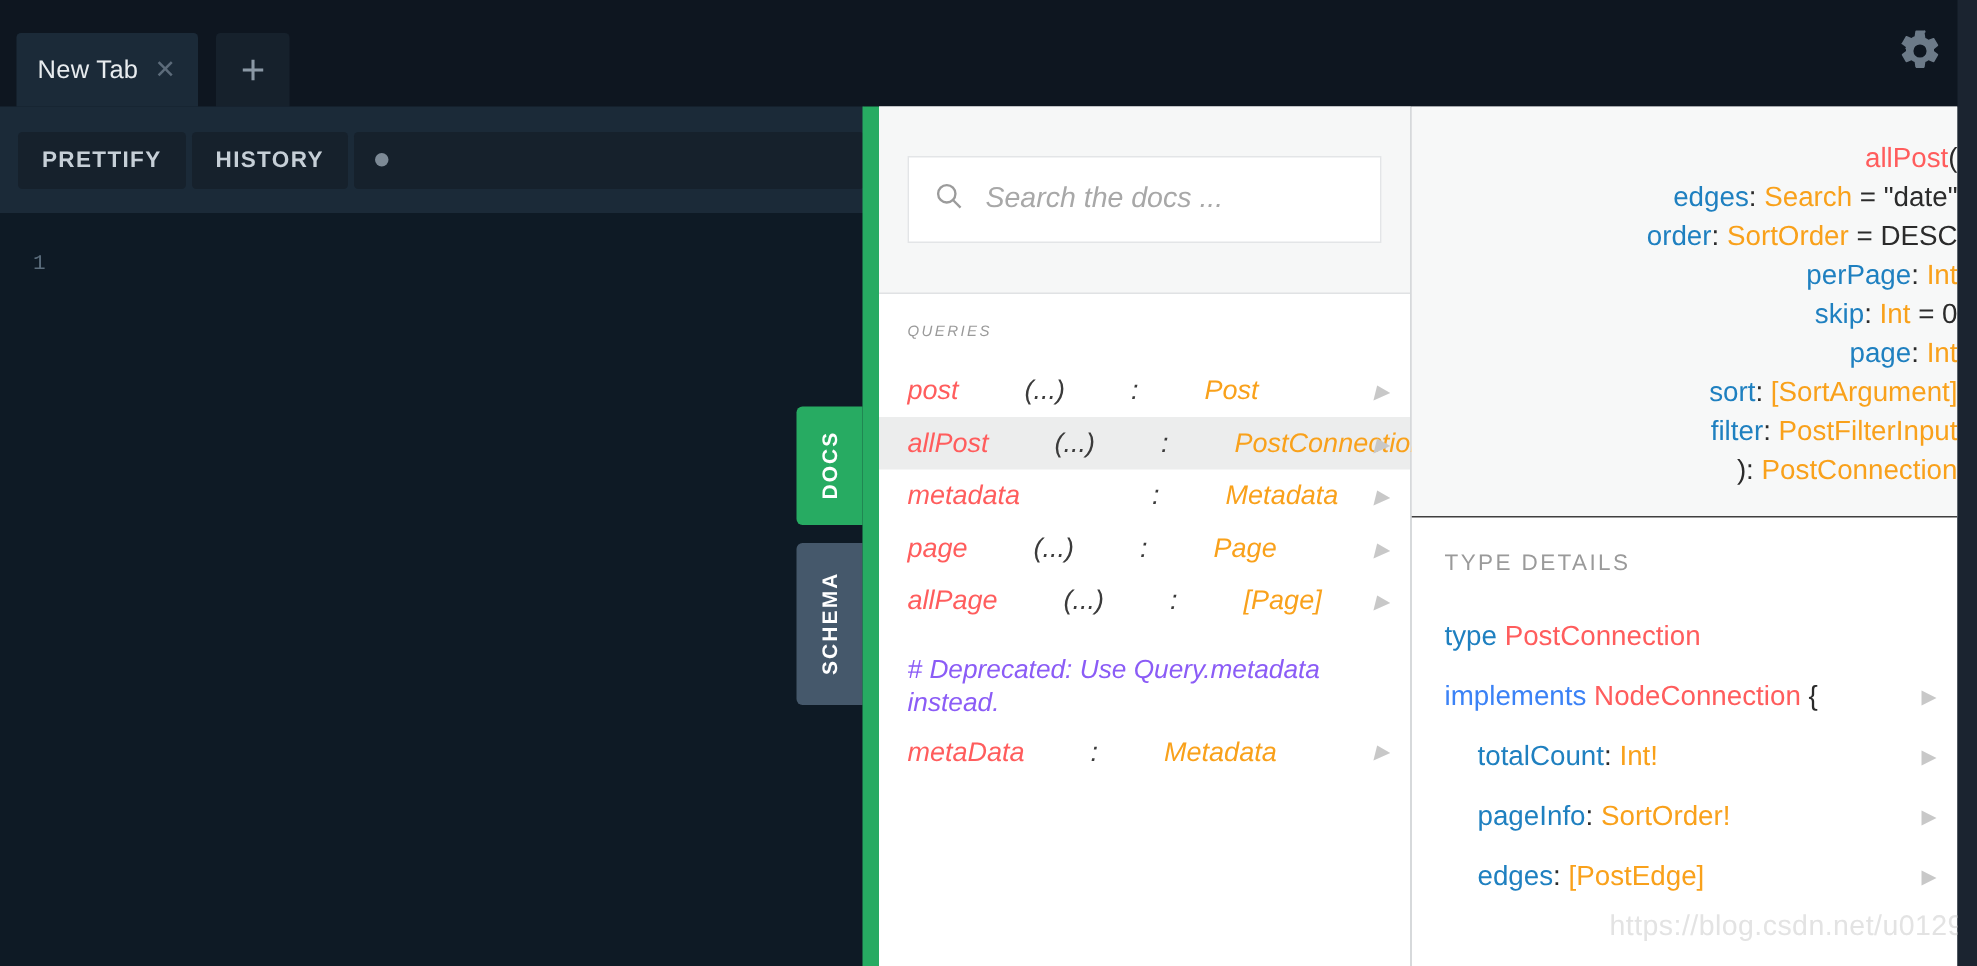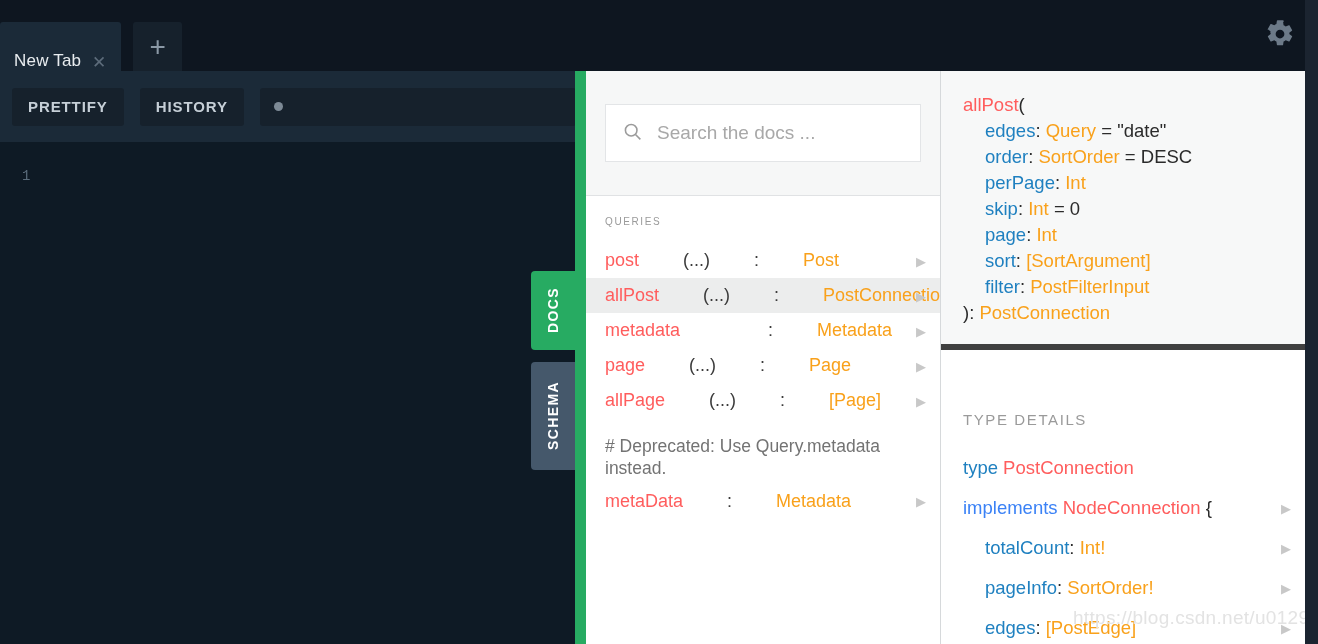--- a/index.html
+++ b/index.html
@@ -18,25 +18,25 @@
   }
   .topbar {
     position: absolute; left: 0; top: 0; width: 1318px; height: 71px;
     background: #0e1620;
   }
   .tabrow {
     position: absolute; left: 0; top: 22px; height: 49px;
     display: flex; align-items: flex-end;
   }
   .tab {
-    height: 49px; display: flex; align-items: flex-end;
+    height: 49px; display: flex; align-items: center;
     padding: 0 14px 0 14px; gap: 10px;
     background: #1b2a38; color: #e8ecef;
     font-size: 17px; letter-spacing: .2px;
-    border-top-left-radius: 3px; border-top-right-radius: 3px;
+    border-top-left-radius: 3px; border-top-right-radius: 3px; margin-left: 11px;
   }
   .tab-label { white-space: nowrap; }
   .tab-close {
     color: #5c6b7a; font-size: 17px; line-height: 1;
     width: 16px; text-align: center;
   }
   .tab-add {
     margin-left: 12px; width: 49px; height: 49px;
     background: #16212c; color: #8b99a6;
     display: flex; align-items: center; justify-content: center;
@@ -46,21 +46,21 @@
   .gear-btn {
     position: absolute; right: 18px; top: 16px;
     width: 40px; height: 40px;
     display: flex; align-items: center; justify-content: center;
   }
   .gear-btn svg { width: 30px; height: 30px; fill: #6c7a88; }
 
   .toolbar {
     position: absolute; left: 0; top: 71px; width: 576px; height: 71px;
     background: #1b2a38;
-    display: flex; align-items: center; padding-left: 12px; gap: 16px;
+    display: flex; align-items: center; padding-left: 12px; gap: 4px;
   }
   .tb-btn {
     height: 38px; padding: 0 16px;
     background: #16212c; color: #c6cfd7;
     border-radius: 3px;
     display: flex; align-items: center;
     font-size: 15px; font-weight: bold; letter-spacing: .9px;
   }
   .url-box {
     height: 38px; flex: 1; margin-right: 0;
@@ -100,20 +100,21 @@
     position: absolute; left: 575px; top: 71px;
     width: 11px; height: 573px; background: #27ab62;
   }
 
   
   .docs-panel {
     position: absolute; left: 586px; top: 71px;
     width: 355px; height: 573px;
     background: #ffffff;
     border-right: 1px solid #d6d9db;
+    font-style: italic;
   }
   .docs-search-wrap {
     background: #f6f7f7;
     border-bottom: 1px solid #e0e2e4;
     padding: 33px 19px 33px 19px;
   }
   .docs-search {
     height: 58px; background: #fff;
     border: 1px solid #e3e5e7;
     display: flex; align-items: center; gap: 14px;
@@ -135,47 +136,48 @@
   }
   .doc-row.active { background: #eceded; }
   .doc-row .caret {
     position: absolute; right: 14px; top: 50%; transform: translateY(-50%);
     color: #c8c8c8; font-size: 13px; line-height: 1;
   }
   .fname { color: #ff5d5d; }
   .fargs { color: #3b3b3b; }
   .ftype { color: #f9a11b; }
   .deprecated-note {
-    color: #737373; font-size: 17.5px; line-height: 1.25;
+    color: #8b5cf6; font-size: 17.5px; line-height: 1.25;
     padding: 18px 19px 4px 19px;
   }
 
   
   .right-panel {
     position: absolute; left: 941px; top: 71px;
     width: 364px; height: 573px;
     background: #ffffff; overflow: hidden;
   }
   .rp-top {
     background: #f7f8f8;
-    border-bottom: 6px solid #404040;
+    border-bottom: 1px solid #404040;
     padding: 21px 0 18px 0;
+    text-align: right;
   }
   .sig-line { font-size: 18.5px; line-height: 26px; padding-left: 22px; white-space: nowrap; }
   .sig-line.indent { padding-left: 44px; }
   .k-field { color: #ff5d5d; }
   .k-arg   { color: #1f80c0; }
   .k-type  { color: #f9a11b; }
   .k-punct { color: #2b2b2b; }
   .k-val   { color: #2b2b2b; }
 
   .rp-bottom { padding-top: 22px; position: relative; }
   .rp-section-title {
     color: #9a9a9a; font-size: 15px; letter-spacing: 1.6px;
-    padding-left: 22px; margin-bottom: 20px; margin-top: 39px;
+    padding-left: 22px; margin-bottom: 20px;
   }
   .t-row {
     position: relative; font-size: 18.5px; line-height: 26px;
     padding: 7px 34px 7px 22px; white-space: nowrap;
   }
   .t-row.indent { padding-left: 44px; }
   .t-row .caret {
     position: absolute; right: 14px; top: 50%; transform: translateY(-50%);
     color: #c8c8c8; font-size: 13px; line-height: 1;
   }
@@ -308,21 +310,21 @@
   </div>
 
   <div class="right-panel">
 
     <div class="rp-top">
       <div class="sig-line">
         <span class="k-field">allPost</span><span class="k-punct">(</span>
       </div>
 
       <div class="sig-line indent">
-        <span class="k-arg">edges</span><span class="k-punct">: </span><span class="k-type">Query</span><span class="k-val"> = "date"</span>
+        <span class="k-arg">edges</span><span class="k-punct">: </span><span class="k-type">Search</span><span class="k-val"> = "date"</span>
       </div>
       <div class="sig-line indent">
         <span class="k-arg">order</span><span class="k-punct">: </span><span class="k-type">SortOrder</span><span class="k-val"> = DESC</span>
       </div>
       <div class="sig-line indent">
         <span class="k-arg">perPage</span><span class="k-punct">: </span><span class="k-type">Int</span><span class="k-val"></span>
       </div>
       <div class="sig-line indent">
         <span class="k-arg">skip</span><span class="k-punct">: </span><span class="k-type">Int</span><span class="k-val"> = 0</span>
       </div>

